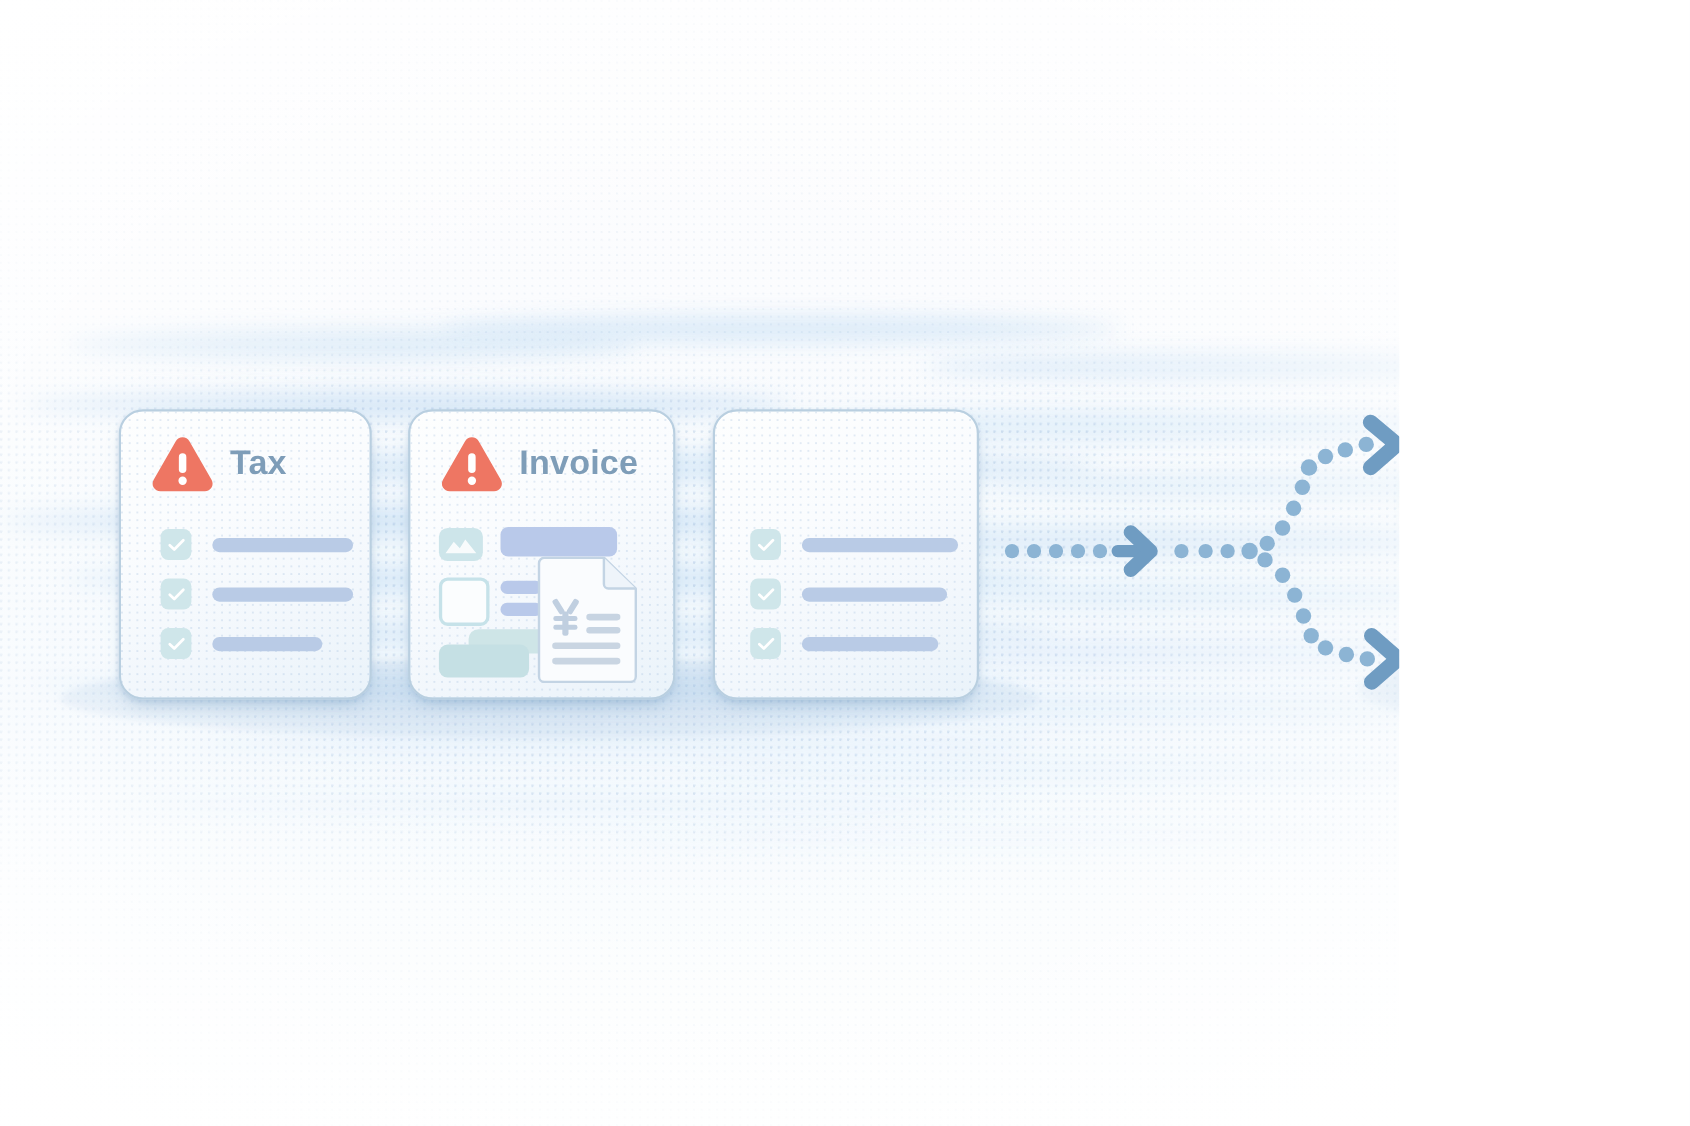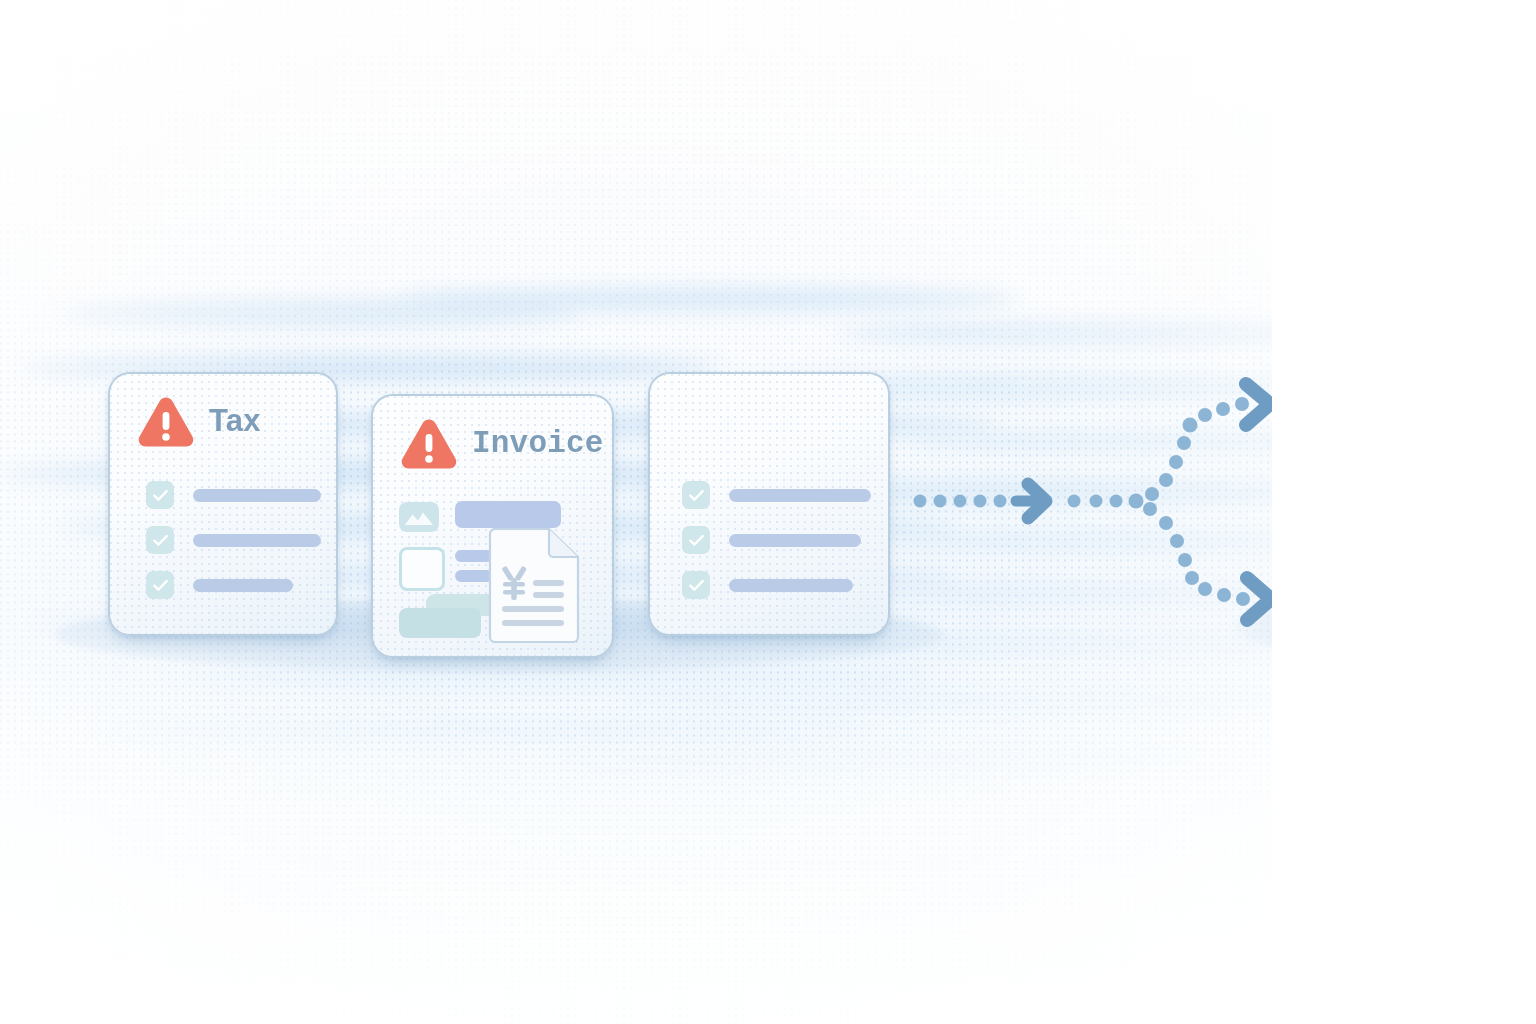--- a/index.html
+++ b/index.html
@@ -295,21 +295,21 @@
     <div class="check-row" style="left:36px; top:197px;">
       <span class="cbox">
         <svg viewBox="0 0 20 20">
             <path d="M3.5 10.2 L7.8 14.3 L16.5 5.4" fill="none" stroke="#ffffff" stroke-width="2.6" stroke-linecap="round" stroke-linejoin="round"></path>
           </svg>
       </span>
       <span class="cline" style="width:100px;"></span>
     </div>
   </div>
 
-  <div class="card" style="left:371px; top:394px; width:239px; height:260px;font-family:Liberation Mono, monospace;">
+  <div class="card" style="left:371px; top:372px; width:239px; height:260px;">
     <div class="card-dots"></div>
 
     <div class="card-head">
       <span>
         <svg class="tri-sm" viewBox="0 0 60 54" xmlns="http://www.w3.org/2000/svg">
           <path d="M30 3.5 C32.6 3.5 34.9 4.9 36.2 7.1 L56.3 42.2 C57.6 44.5 57.6 47.1 56.3 49.2 C55 51.3 52.8 52.5 50.2 52.5 L9.8 52.5 C7.2 52.5 5 51.3 3.7 49.2 C2.4 47.1 2.4 44.5 3.7 42.2 L23.8 7.1 C25.1 4.9 27.4 3.5 30 3.5 Z" fill="#ee7663"></path>
           <rect x="26.6" y="18" width="6.8" height="18" rx="3.4" fill="#ffffff"></rect>
           <circle cx="30" cy="43" r="3.8" fill="#ffffff"></circle>
         </svg>
       </span>

